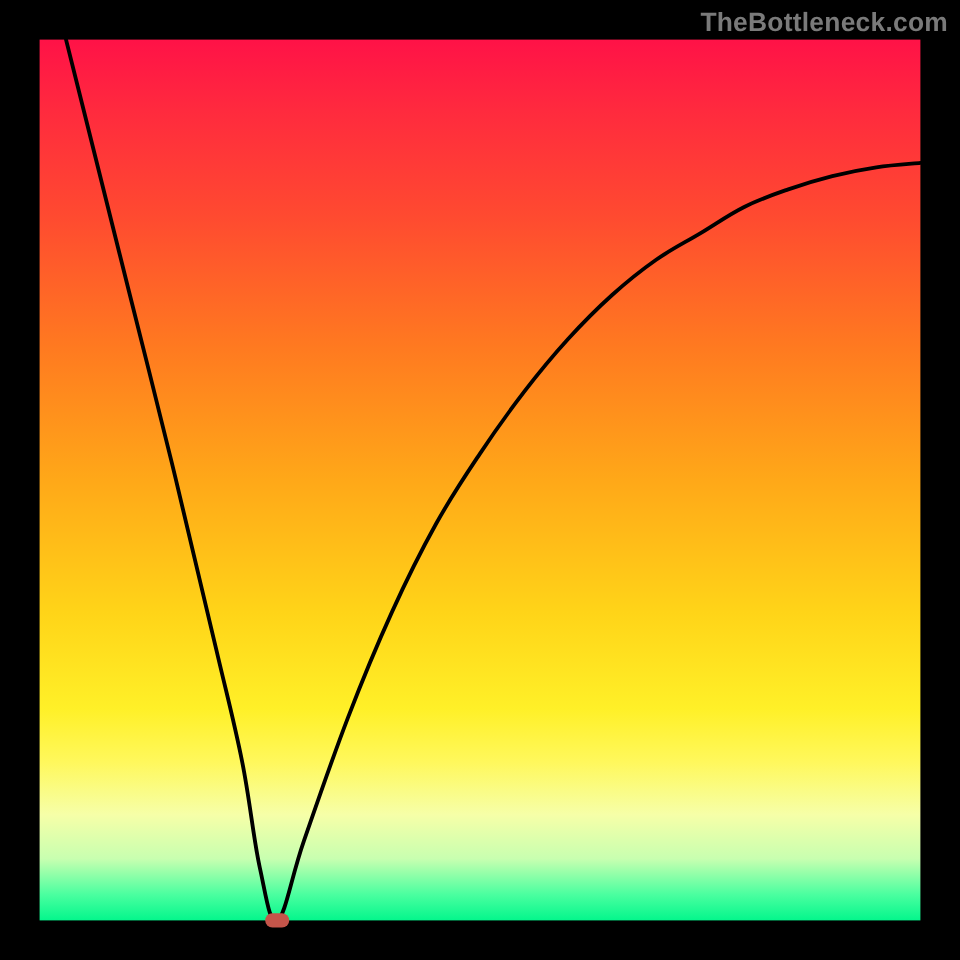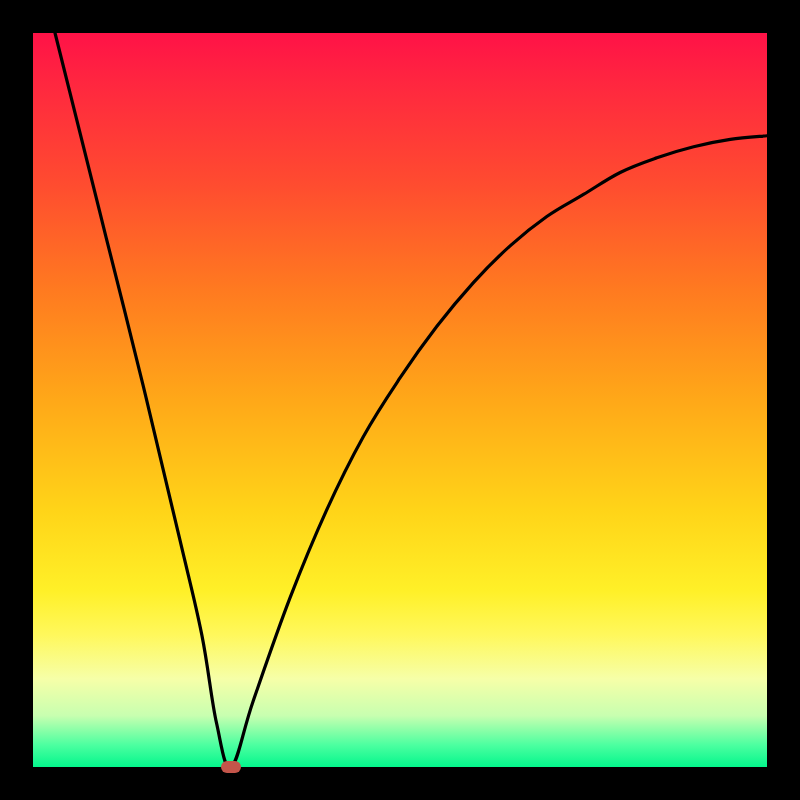--- a/index.html
+++ b/index.html
@@ -74,14 +74,15 @@
   <div class="plot-area">
 
     <svg class="curve" viewBox="0 0 734 734" preserveAspectRatio="none">
       <path id="curve-path" d="M 22.02 0 C 24.662399999999998 10.569600000000005, 27.4516 21.726400000000034, 36.7 58.72000000000003 C 45.94840000000001 95.71360000000001, 60.18800000000001 152.672, 73.4 205.51999999999998 C 86.61200000000001 258.368, 96.88799999999999 298.1508, 110.1 352.32 C 123.312 406.4892, 136.2304 461.53920000000005, 146.8 506.46000000000004 C 157.36960000000002 551.3808, 162.214 568.85, 168.82 601.88 C 175.426 634.91, 178.2152 666.1784, 183.5 689.96 C 188.7848 713.7416000000001, 191.574 737.9636, 198.18 734 C 204.786 730.0364, 209.6304 698.3276000000001, 220.2 667.94 C 230.76959999999997 637.5524, 243.68799999999996 599.5312000000001, 256.9 565.1800000000001 C 270.11199999999997 530.8288, 280.38800000000003 506.1664, 293.6 477.1 C 306.812 448.03360000000004, 317.088 427.4816, 330.3 403.7 C 343.512 379.91839999999996, 353.788 364.79799999999994, 367 344.97999999999996 C 380.212 325.162, 390.48800000000006 310.7756, 403.70000000000005 293.6 C 416.91200000000003 276.42440000000005, 427.188 264.0932, 440.4 249.56 C 453.61199999999997 235.0268, 463.88800000000003 224.75080000000003, 477.1 212.86 C 490.312 200.9692, 500.58799999999997 192.7484, 513.8 183.5 C 527.012 174.2516, 537.288 169.40720000000005, 550.5 161.48000000000002 C 563.712 153.5528, 573.988 146.06599999999992, 587.2 139.45999999999992 C 600.412 132.85399999999993, 610.688 129.40419999999997, 623.9 124.77999999999997 C 637.112 120.15579999999999, 647.388 117.07299999999996, 660.6 113.76999999999998 C 673.812 110.467, 684.088 108.41180000000006, 697.3 106.43000000000006 C 710.512 104.44820000000007, 727.394 103.42060000000001, 734 102.75999999999999" fill="none" stroke="#000" stroke-width="3.2" stroke-linecap="round"></path>
     </svg>
 
     <div id="min-marker" class="marker" style="left: 188.18px; top: 728px; background: rgb(196, 85, 74);"></div>
 
   </div>
 
+  <div class="watermark">TheBottleneck.com</div>
 
 </div>
 
 </body></html>

